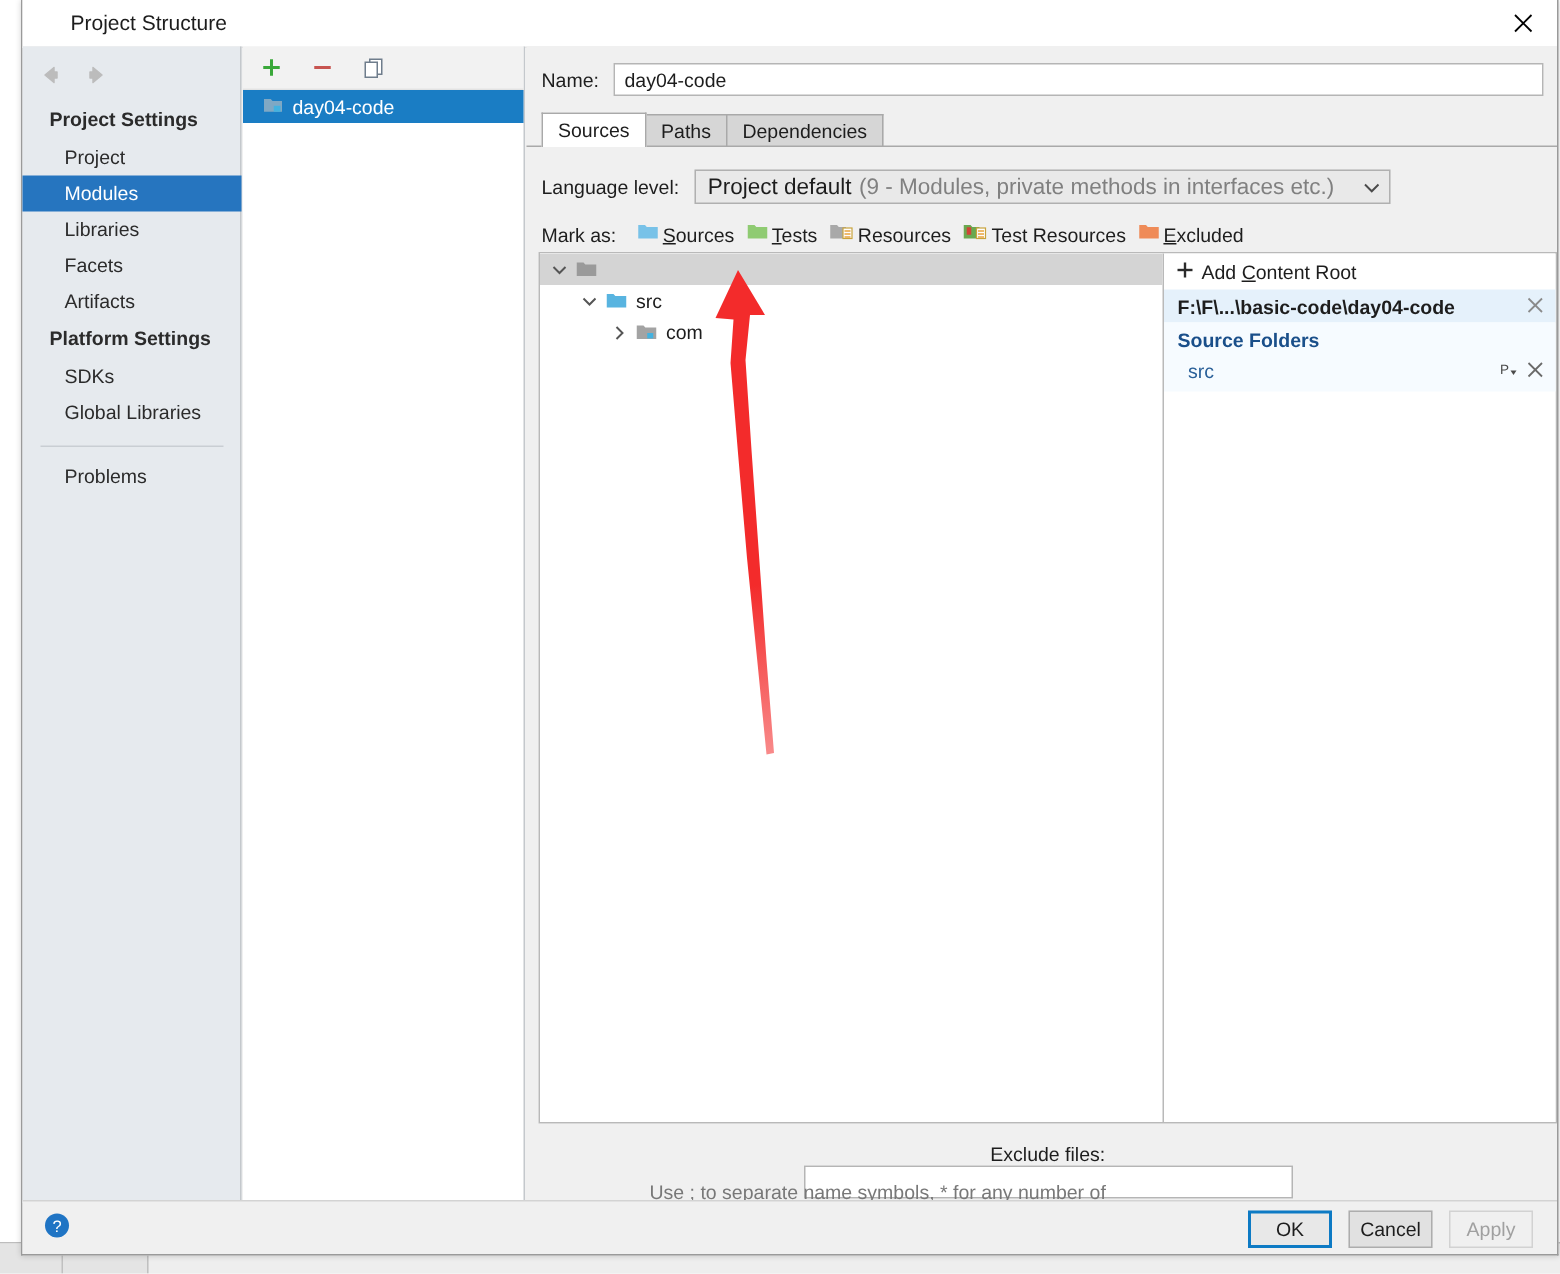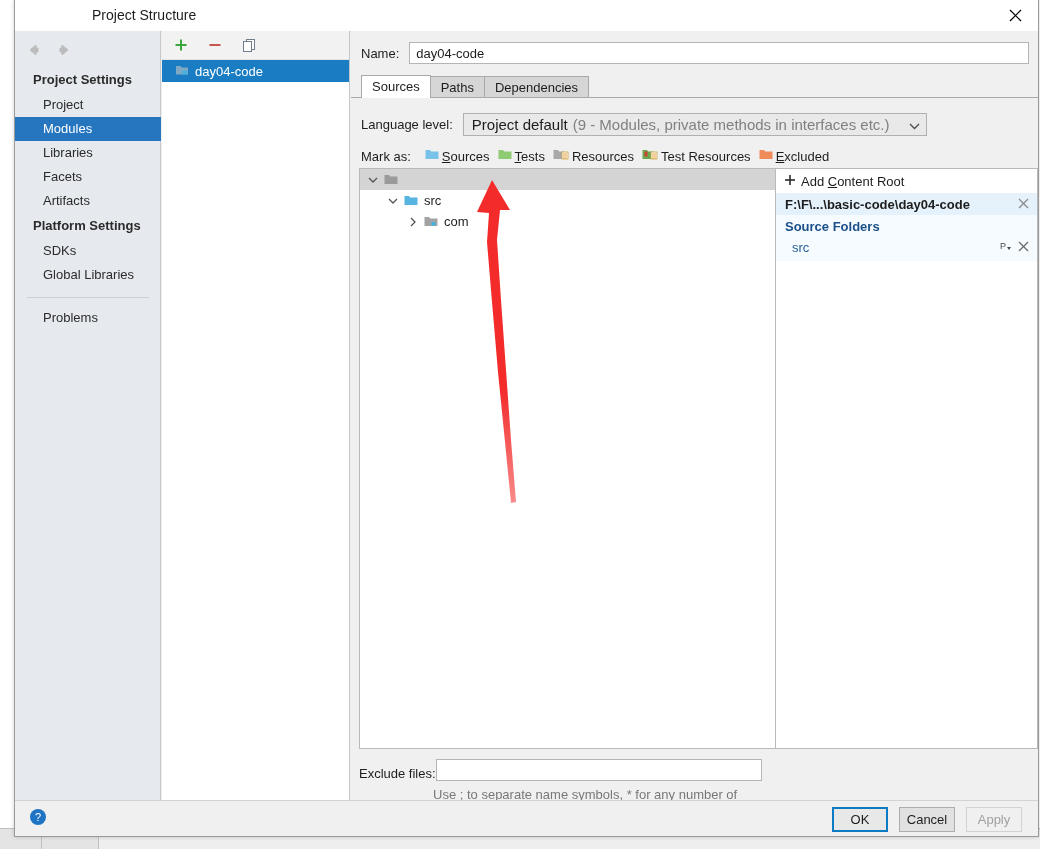--- a/index.html
+++ b/index.html
@@ -67,21 +67,20 @@
   .title-icon {
     position: absolute;
     left: 16px; top: 7px;
     width: 17px; height: 17px; margin-top: 30px;
   }
   .title-text {
     position: absolute;
     left: 32px; top: 7px;
     font-size: 14px;
     color: #1d1d1d;
-    margin-left: 45px;
   }
   .win-close {
     position: absolute;
     right: 0; top: 0;
     width: 46px; height: 31px;
     display: flex;
     align-items: center;
     justify-content: center;
     cursor: default;
   }
@@ -392,22 +391,23 @@
     gap: 5px;
     color: #555;
   }
 
   
   .exclude-row {
     position: absolute;
     left: 8px; top: 728px;
     width: 679px;
     display: flex;
-    align-items: flex-end;
+    align-items: center;
     gap: 0;
+    flex-direction: column;
   }
   .exclude-label { font-size: 13px; padding-top: 3px; }
   .exclude-input {
     width: 326px;
     height: 22px;
     border: 1px solid #b5b5b5;
     background: #ffffff;
     font-family: "Liberation Sans", sans-serif;
     font-size: 13px;
     padding: 0 5px;

